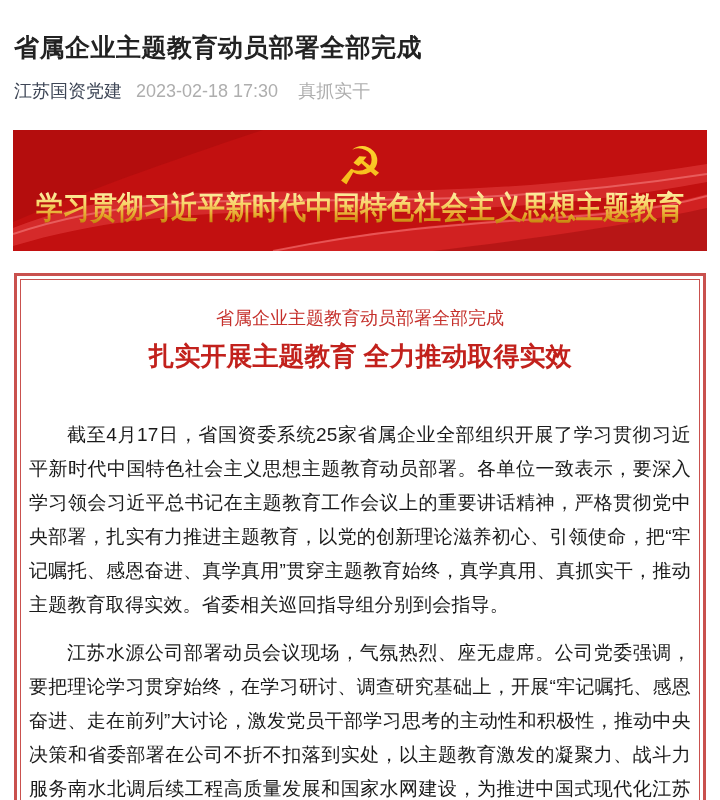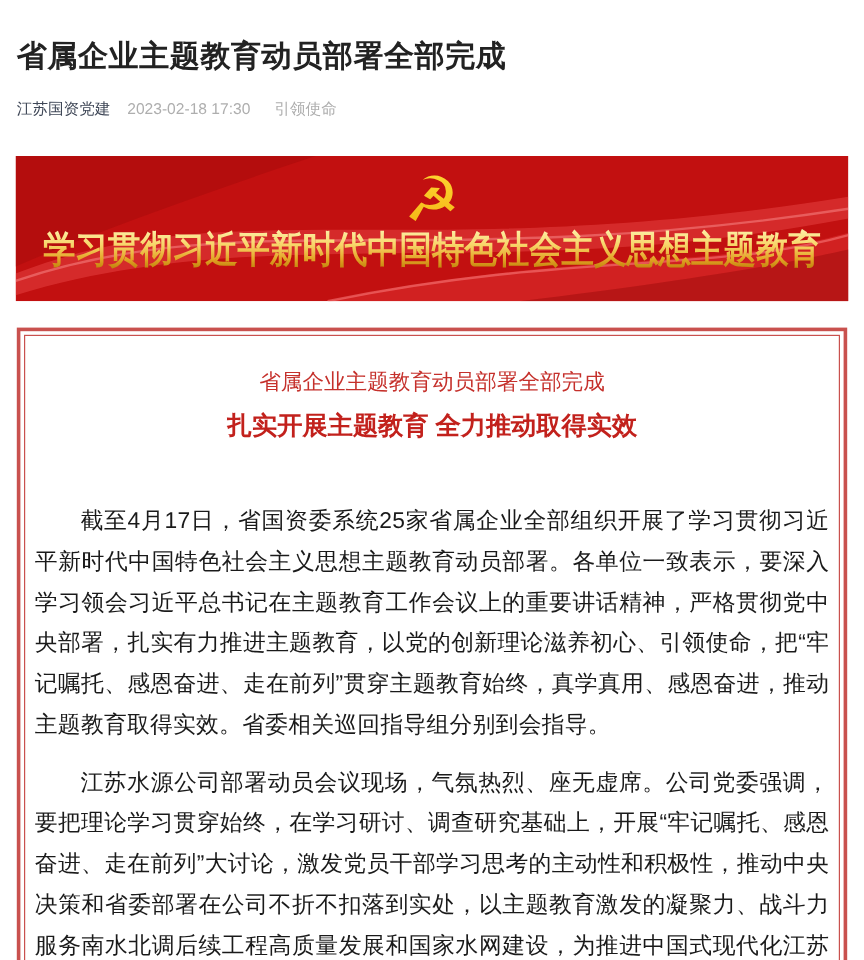--- a/index.html
+++ b/index.html
@@ -16,21 +16,21 @@
   
   .article-title {
     font-size: 25px;
     font-weight: 700;
     color: #222222;
     line-height: 30px;
     letter-spacing: 0.5px;
   }
   .byline {
     margin-top: 20px;
-    font-size: 13px;
+    font-size: 18px;
     line-height: 18px;
     display: flex;
     align-items: flex-end;
     gap: 14px;
     white-space: nowrap;
   }
   .account-name { color: #3e4656; font-weight: 500; }
   .publish-date, .publish-location { color: #aeaeae; }
   .publish-location { margin-left: 6px; }
 
@@ -59,21 +59,21 @@
     text-align: center;
     color: #c5302b;
     font-size: 18px;
     font-weight: 500;
     line-height: 24px;
   }
   .box-subheading {
     margin-top: 12px;
     text-align: center;
     color: #c2211c;
-    font-size: 21px;
+    font-size: 26px;
     font-weight: 700;
     line-height: 28px;
   }
   .box-body { margin-top: 48px; }
   .box-body p {
     font-size: 19px;
     color: #1a1a1a;
     line-height: 34px;
     text-align: justify;
     text-indent: 2em;
@@ -84,21 +84,21 @@
 </head>
 <body>
 
 <div class="page">
 
   <h1 class="article-title">省属企业主题教育动员部署全部完成</h1>
 
   <div class="byline">
     <span class="account-name">江苏国资党建</span>
     <span class="publish-date">2023-02-18 17:30</span>
-    <span class="publish-location">引领使命</span>
+    <span class="publish-location">真抓实干</span>
   </div>
 
   <div class="banner-wrap">
     <svg width="694" height="121" viewBox="0 0 694 121" xmlns="http://www.w3.org/2000/svg">
       <defs>
         <linearGradient id="goldText" x1="0" y1="0" x2="0" y2="1">
           <stop offset="0%" stop-color="#fdf2ae"></stop>
           <stop offset="40%" stop-color="#f8d569"></stop>
           <stop offset="75%" stop-color="#e2a224"></stop>
           <stop offset="100%" stop-color="#bb7d09"></stop>
@@ -118,19 +118,19 @@
       <text x="347" y="54" font-size="52" text-anchor="middle" fill="url(#goldEmblem)" font-family="'DejaVu Sans', sans-serif">☭</text>
       <text x="347" y="219" font-size="31" font-weight="bold" text-anchor="middle" transform="translate(0,-131)" textLength="648" lengthAdjust="spacingAndGlyphs" fill="url(#goldText)" font-family="'Liberation Sans', sans-serif">学习贯彻习近平新时代中国特色社会主义思想主题教育</text>
     </svg>
   </div>
 
   <div class="article-box">
     <div class="article-box-inner">
       <div class="box-heading">省属企业主题教育动员部署全部完成</div>
       <div class="box-subheading">扎实开展主题教育 全力推动取得实效</div>
       <div class="box-body">
-        <p>截至4月17日，省国资委系统25家省属企业全部组织开展了学习贯彻习近平新时代中国特色社会主义思想主题教育动员部署。各单位一致表示，要深入学习领会习近平总书记在主题教育工作会议上的重要讲话精神，严格贯彻党中央部署，扎实有力推进主题教育，以党的创新理论滋养初心、引领使命，把“牢记嘱托、感恩奋进、走在前列”贯穿主题教育始终，真学真用、感恩奋进，推动主题教育取得实效。省委相关巡回指导组分别到会指导。</p>
+        <p>截至4月17日，省国资委系统25家省属企业全部组织开展了学习贯彻习近平新时代中国特色社会主义思想主题教育动员部署。各单位一致表示，要深入学习领会习近平总书记在主题教育工作会议上的重要讲话精神，严格贯彻党中央部署，扎实有力推进主题教育，以党的创新理论滋养初心、引领使命，把“牢记嘱托、感恩奋进、真学真用”贯穿主题教育始终，真学真用、真抓实干，推动主题教育取得实效。省委相关巡回指导组分别到会指导。</p>
         <p>江苏水源公司部署动员会议现场，气氛热烈、座无虚席。公司党委强调，要把理论学习贯穿始终，在学习研讨、调查研究基础上，开展“牢记嘱托、感恩奋进、走在前列”大讨论，激发党员干部学习思考的主动性和积极性，推动中央决策和省委部署在公司不折不扣落到实处，以主题教育激发的凝聚力、战斗力服务南水北调后续工程高质量发展和国家水网建设，为推进中国式现代化江苏新实践作出贡献。</p>
       </div>
     </div>
   </div>
 
 </div>
 
 </body></html>

